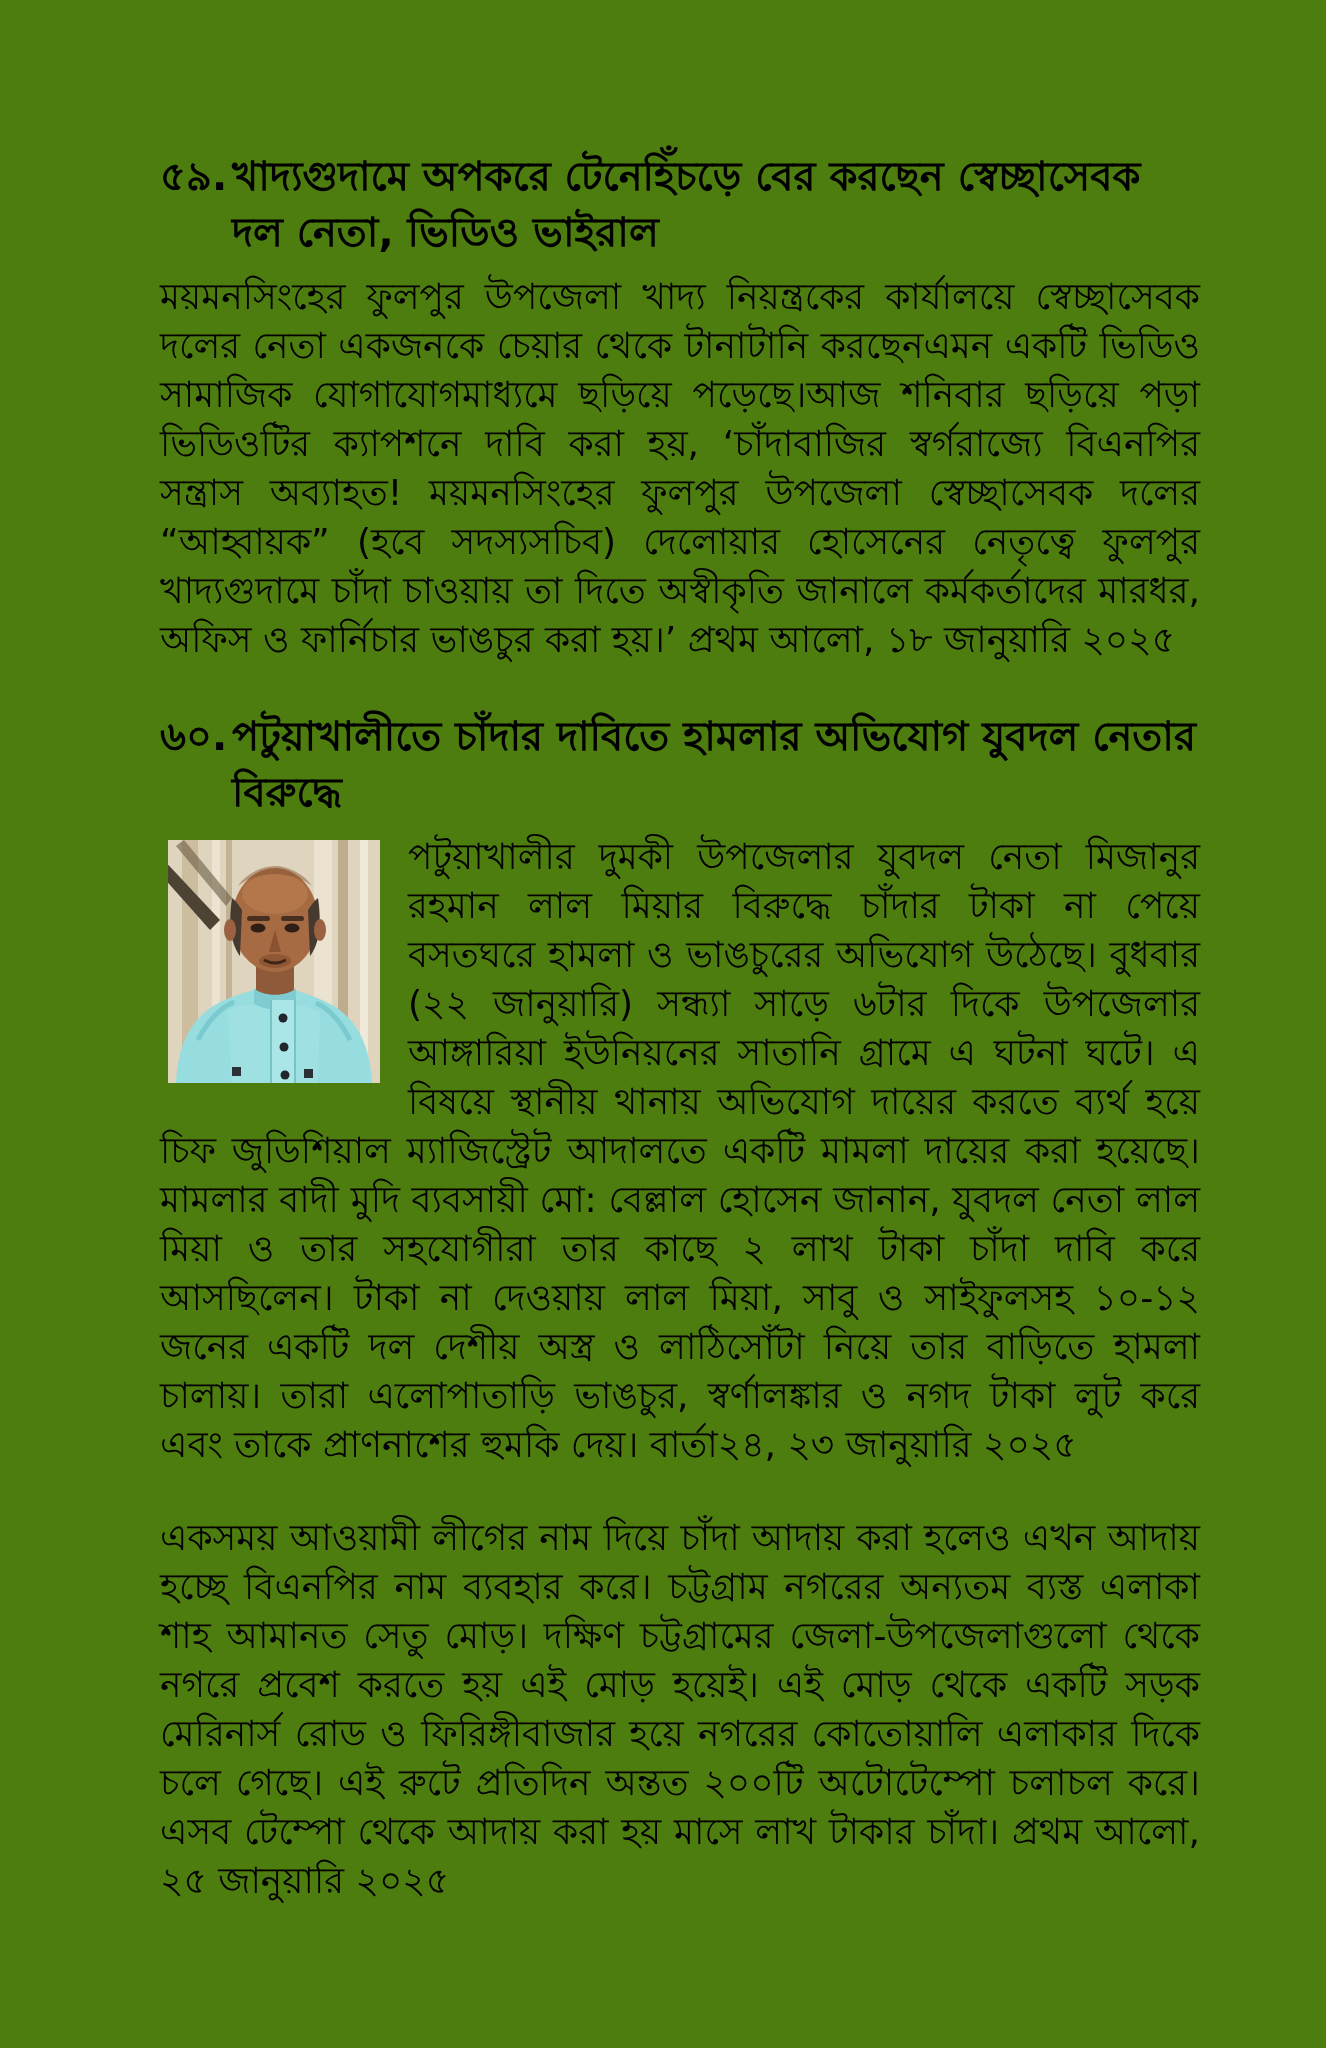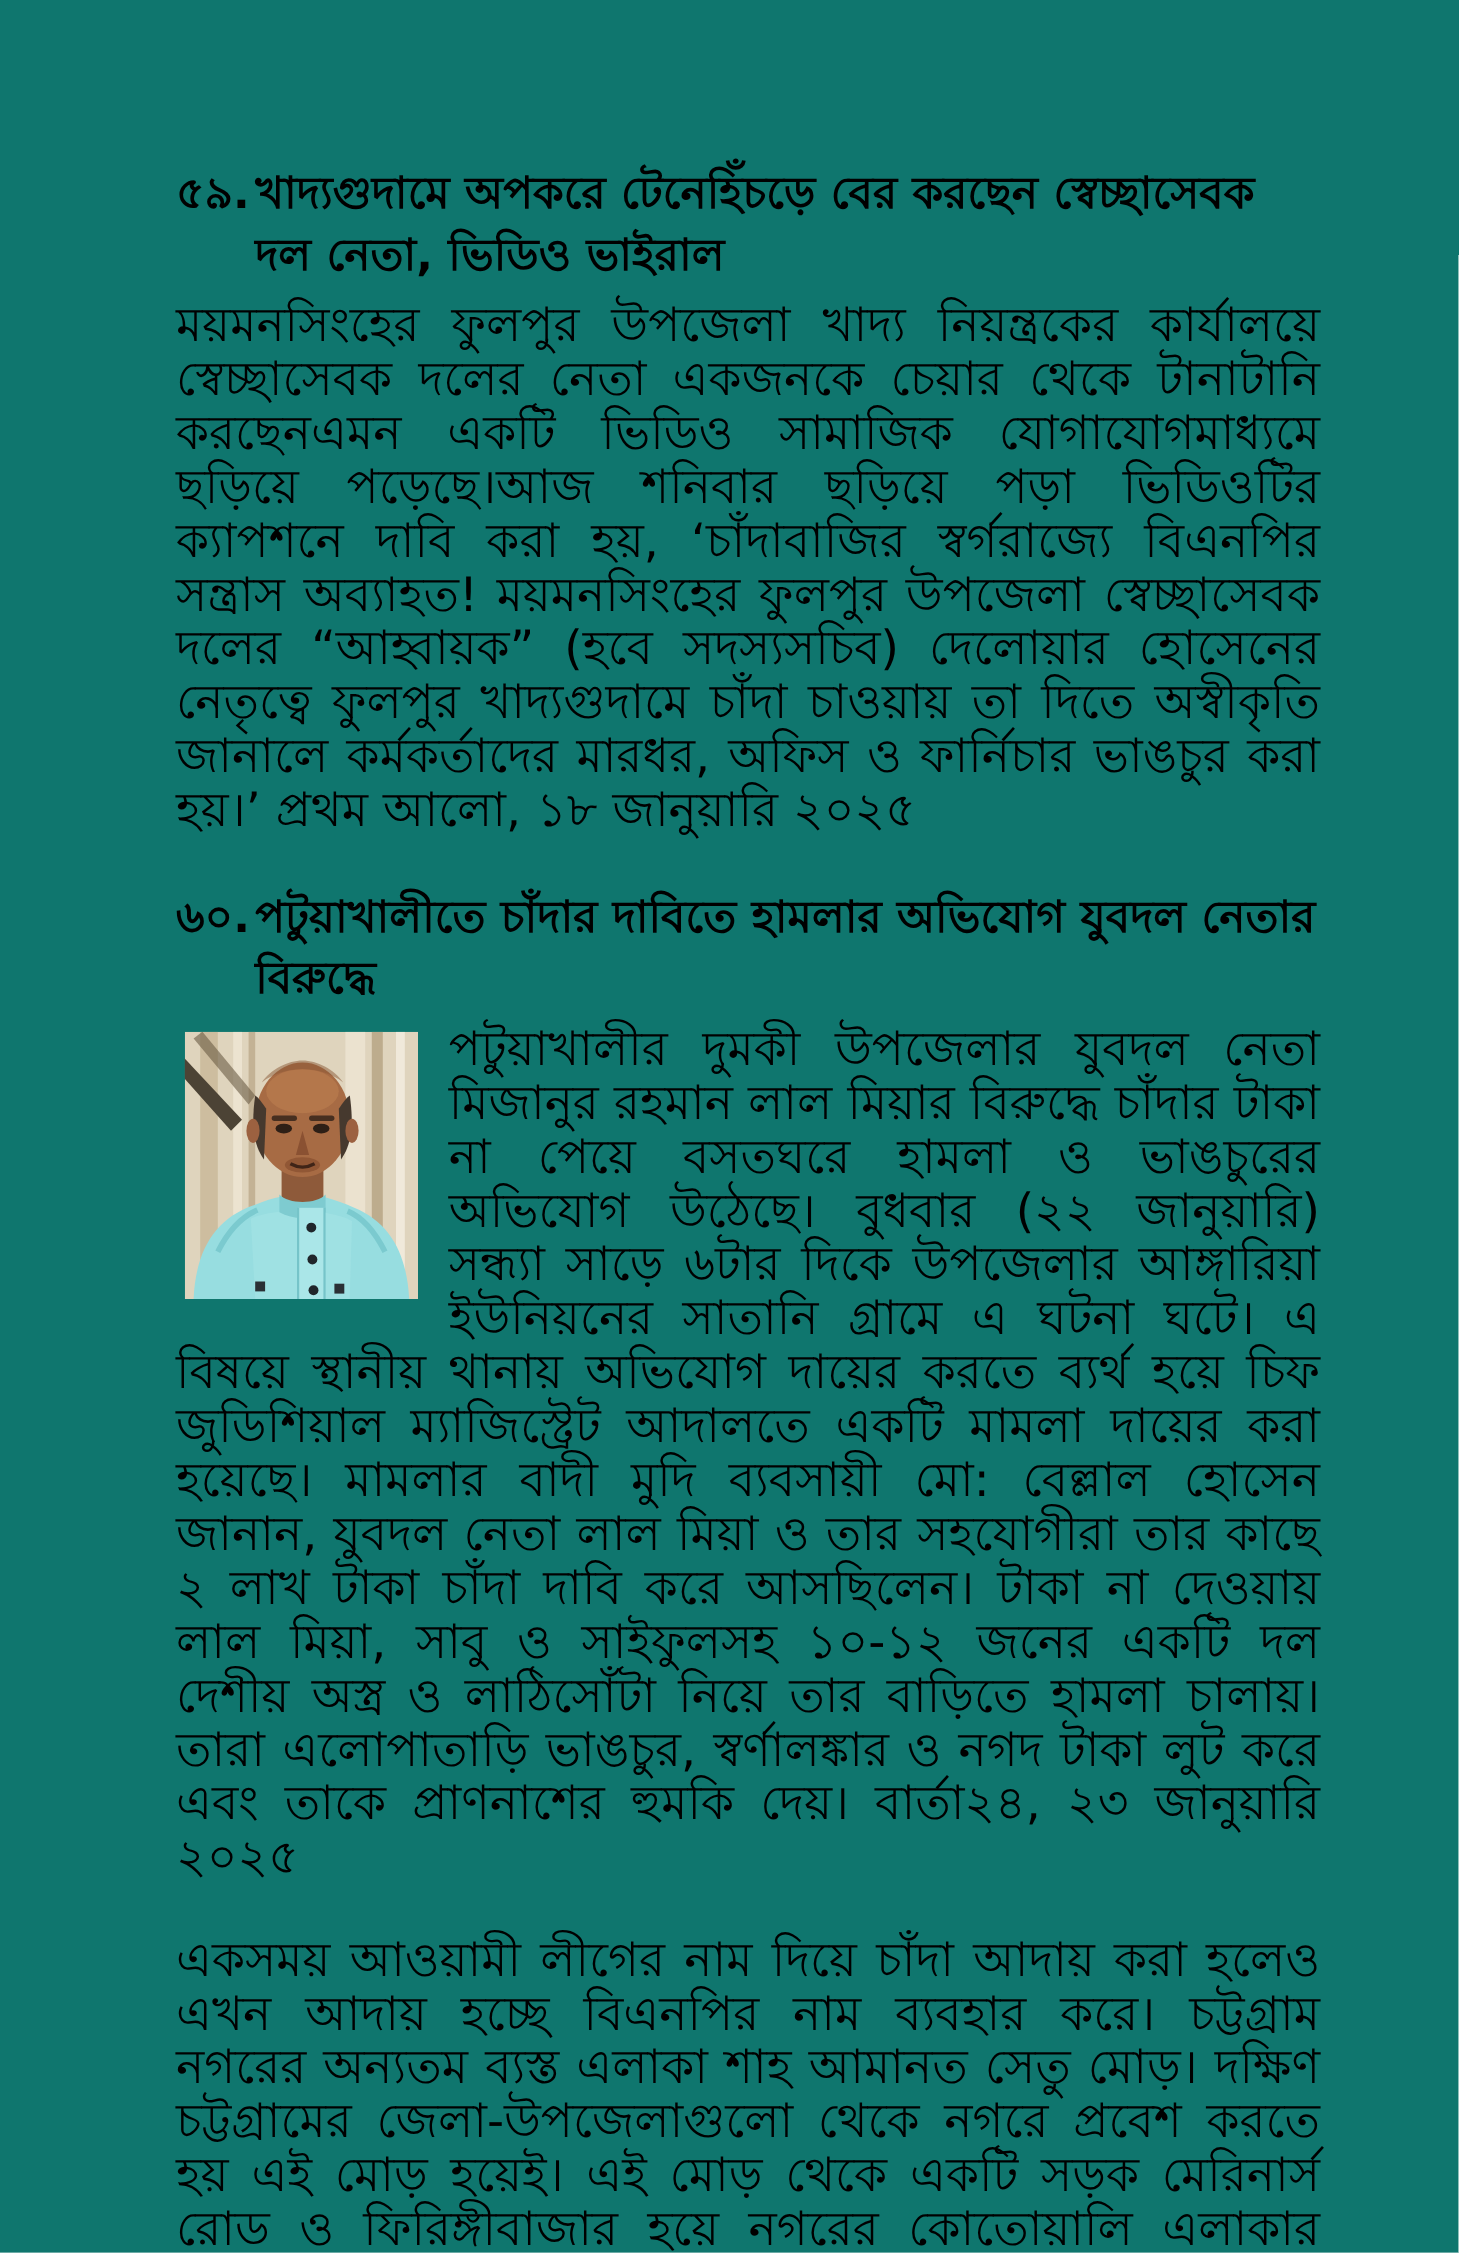--- a/index.html
+++ b/index.html
@@ -4,21 +4,21 @@
 <style>
   html, body {
     margin: 0;
     padding: 0;
     background: #ffffff;
   }
   .page {
     position: relative;
     width: 1326px;
     height: 2048px;
-    background: #0f766e;
+    background: #4d7c0f;
     color: #000000;
     font-family: "DejaVu Sans", sans-serif;
     overflow: hidden;
   }
   .content {
     position: absolute;
     left: 160px;
     top: 148px;
     width: 1040px;
   }
@@ -26,21 +26,21 @@
   .sec-heading {
     display: flex;
     align-items: baseline;
     font-weight: 700;
     font-size: 40px;
     line-height: 56px;
   }
   .h-num { flex: 0 0 72px; }
   .h-text { flex: 1; }
   .sec-body {
-    font-size: 43px;
+    font-size: 36px;
     line-height: 49px;
     text-align: justify;
     text-align-last: left;
     margin: 12px 0 0 0;
   }
   .photo-frame {
     float: left;
     width: 212px;
     height: 243px;
     margin: 8px 28px 6px 8px;

